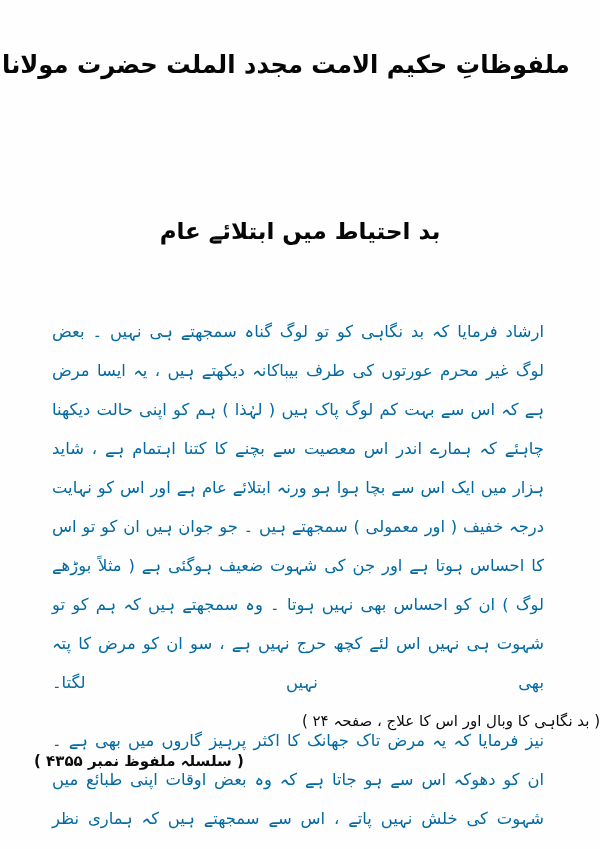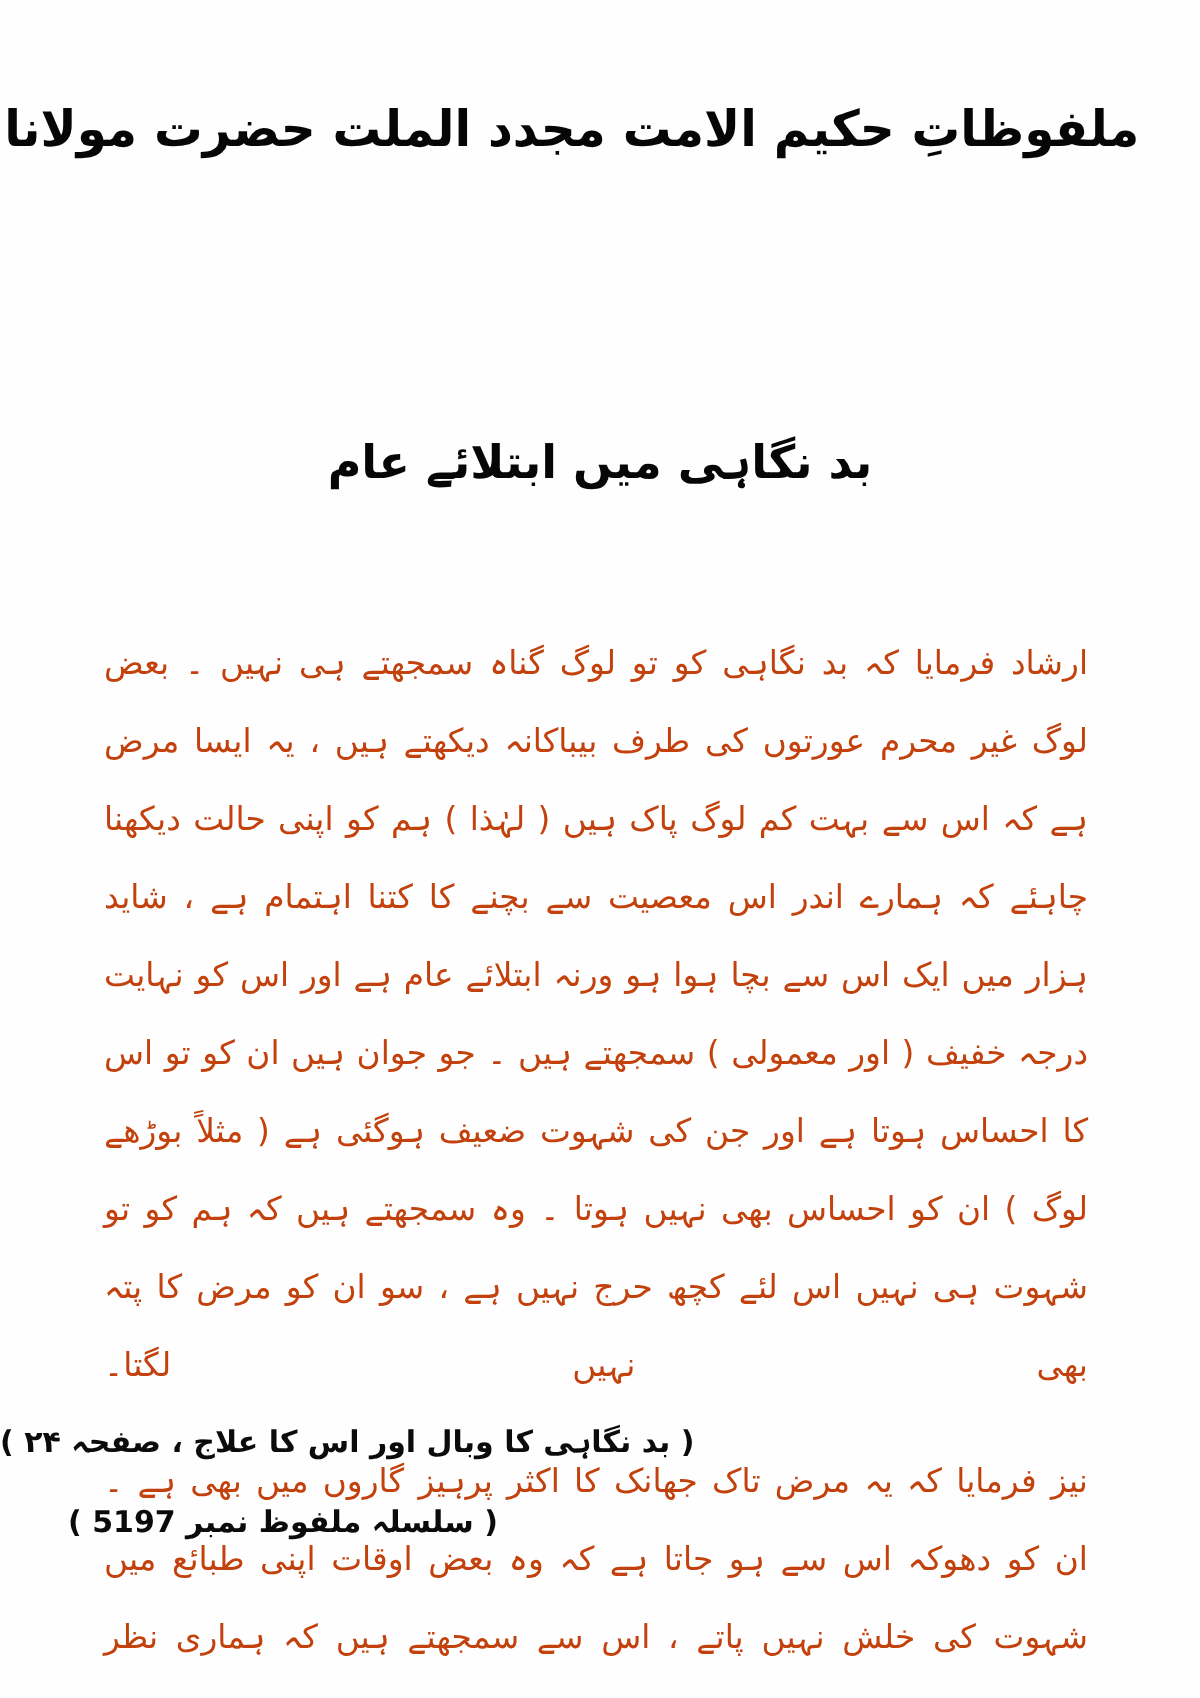--- a/index.html
+++ b/index.html
@@ -74,41 +74,41 @@
     right: 56px;
     left: 52px;
   }
   .para {
     direction: rtl;
     unicode-bidi: isolate;
     text-align: justify;
     text-align-last: justify;
     font-size: 16.4px;
     line-height: 39px;
-    color: #c2410c;
+    color: #0369a1;
     word-spacing: 0.5px;
   }
   .para + .para {
     margin-top: 19px;
   }
   .para.last-natural {
     text-align-last: center;
   }
 
   
   .citation-center {
     position: absolute;
     top: 712px;
     left: 0;
     right: 0;
-    text-align: left;
+    text-align: right;
     direction: rtl;
     unicode-bidi: isolate;
     font-size: 15px;
-    font-weight: 700;
+    font-weight: 400;
     color: #0b0b0b;
   }
   .citation-left {
     position: absolute;
     top: 752px;
     left: 34px;
     direction: rtl;
     unicode-bidi: isolate;
     font-size: 15px;
     font-weight: 700;
@@ -117,24 +117,24 @@
 </style>
 </head>
 <body>
 
 <div class="page">
 
   <div class="title-block">
     <div class="doc-title">ملفوظاتِ حکیم الامت مجدد الملت حضرت مولانا محمد اشرف علی تھانوی</div>
   </div>
 
-  <div class="section-heading">بد نگاہی میں ابتلائے عام</div>
+  <div class="section-heading">بد احتیاط میں ابتلائے عام</div>
 
   <div class="body-block">
     <p class="para">ارشاد فرمایا کہ بد نگاہی کو تو لوگ گناہ سمجھتے ہی نہیں ۔ بعض لوگ غیر محرم عورتوں کی طرف بیباکانہ دیکھتے ہیں ، یہ ایسا مرض ہے کہ اس سے بہت کم لوگ پاک ہیں ( لہٰذا ) ہم کو اپنی حالت دیکھنا چاہئے کہ ہمارے اندر اس معصیت سے بچنے کا کتنا اہتمام ہے ، شاید ہزار میں ایک اس سے بچا ہوا ہو ورنہ ابتلائے عام ہے اور اس کو نہایت درجہ خفیف ( اور معمولی ) سمجھتے ہیں ۔ جو جوان ہیں ان کو تو اس کا احساس ہوتا ہے اور جن کی شہوت ضعیف ہوگئی ہے ( مثلاً بوڑھے لوگ ) ان کو احساس بھی نہیں ہوتا ۔ وہ سمجھتے ہیں کہ ہم کو تو شہوت ہی نہیں اس لئے کچھ حرج نہیں ہے ، سو ان کو مرض کا پتہ بھی نہیں لگتا۔</p>
     <p class="para last-natural">نیز فرمایا کہ یہ مرض تاک جھانک کا اکثر پرہیز گاروں میں بھی ہے ۔ ان کو دھوکہ اس سے ہو جاتا ہے کہ وہ بعض اوقات اپنی طبائع میں شہوت کی خلش نہیں پاتے ، اس سے سمجھتے ہیں کہ ہماری نظر شہوانی نہیں لیکن بہت جلد شہوت ظاہر ہو جاتی ہے اس لئے ابتداء ہی سے احتیاط واجب ہے۔</p>
   </div>
 
   <div class="citation-center">( بد نگاہی کا وبال اور اس کا علاج ، صفحہ ۲۴ )</div>
 
-  <div class="citation-left">( سلسلہ ملفوظ نمبر 5197 )</div>
+  <div class="citation-left">( سلسلہ ملفوظ نمبر ۴۳۵۵ )</div>
 
 </div>
 
 </body></html>

